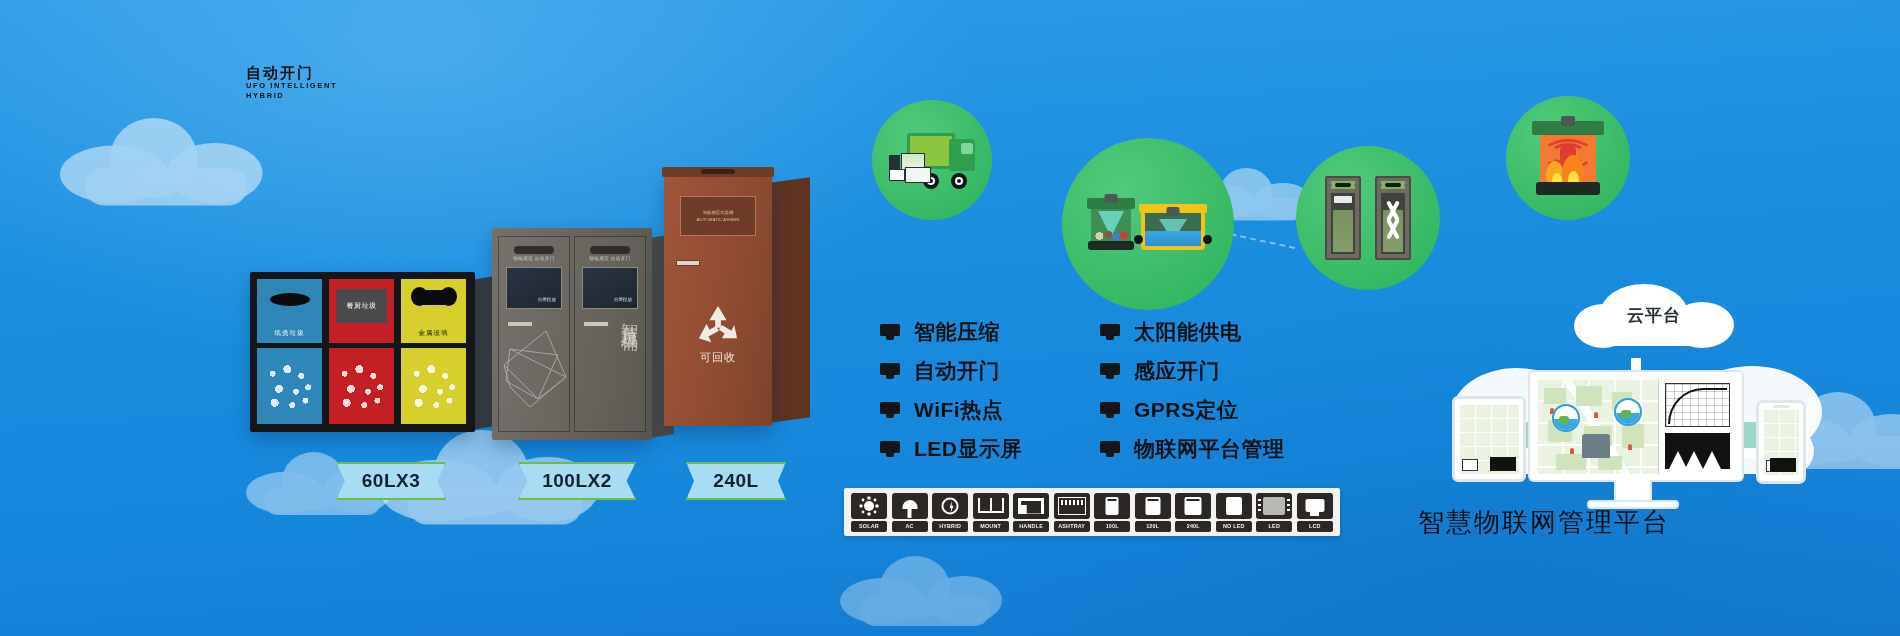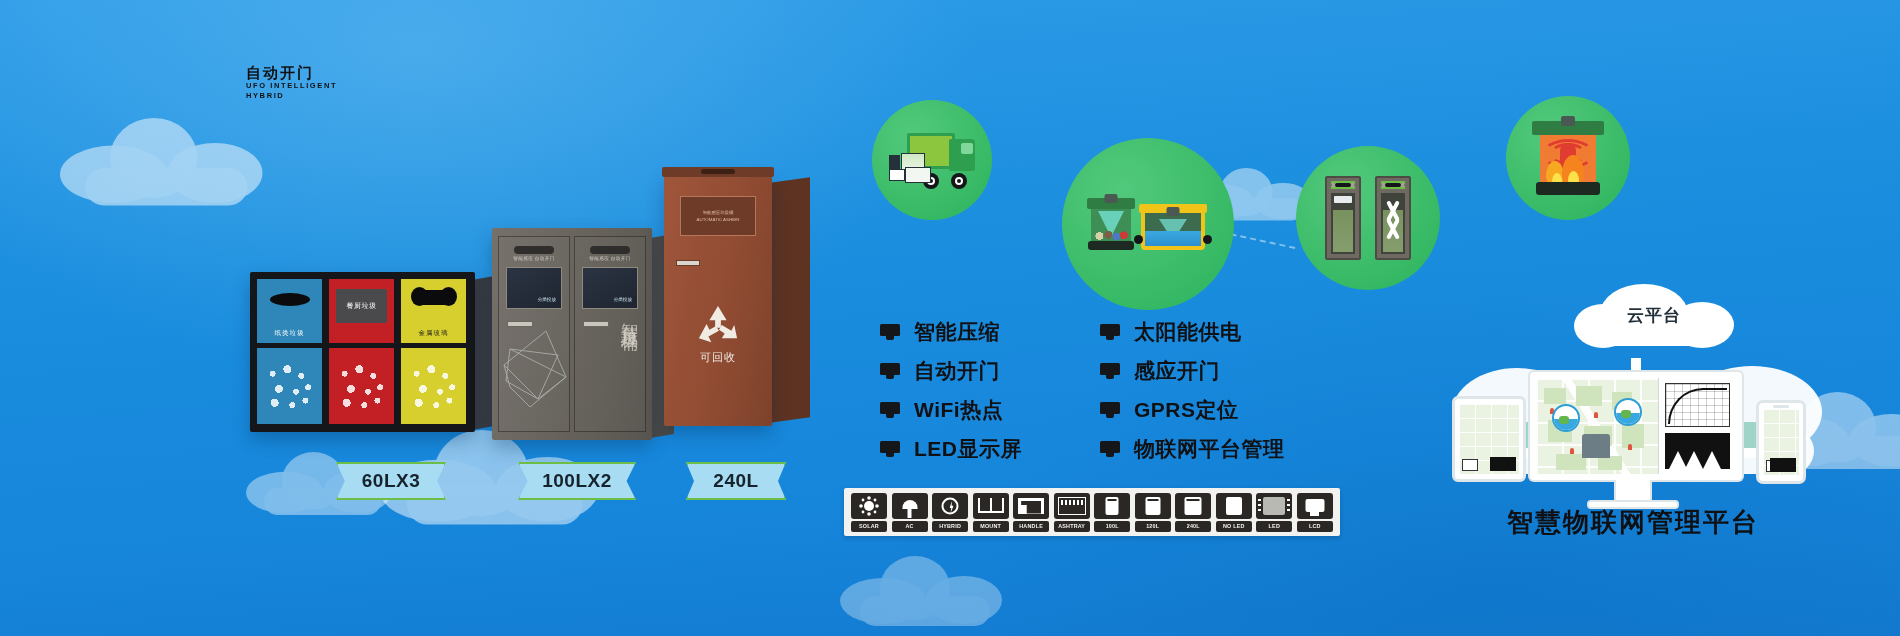--- a/index.html
+++ b/index.html
@@ -347,22 +347,22 @@
   .minimap { width:100%; height:100%; position:relative; background:#eaf3e2;
     background-image:
       linear-gradient(90deg,rgba(255,255,255,.9) 1.5px,transparent 1.5px),
       linear-gradient(rgba(255,255,255,.9) 1.5px,transparent 1.5px);
     background-size:16px 100%,100% 14px; overflow:hidden;}
   .minimap .bar{ position:absolute; left:3px; bottom:3px; width:16px;height:12px;
     border:1px solid #333; background:#fff;}
   .minimap .blk2{ position:absolute; right:3px; bottom:3px; width:26px;height:14px;background:#111;}
   .pconn { position:absolute; background:#9fd5c9; }
   #pf-title {
-    position:absolute; left:1418px; top:505px; width:430px; text-align:center;
-    font-size:26px; font-weight:700; color:#0f1013; letter-spacing:2px;
+    position:absolute; left:1418px; top:505px; width:430px; 
+    font-size:26px; font-weight:400; color:#0f1013; letter-spacing:2px;
   }
 </style>
 </head>
 <body>
 
 <div id="stage">
 
   <div class="cl-wrap" style="left:60px;  top:118px; transform:scale(1.25);">
       <div class="cloud c1"></div>
       <div class="cloud c2"></div>

